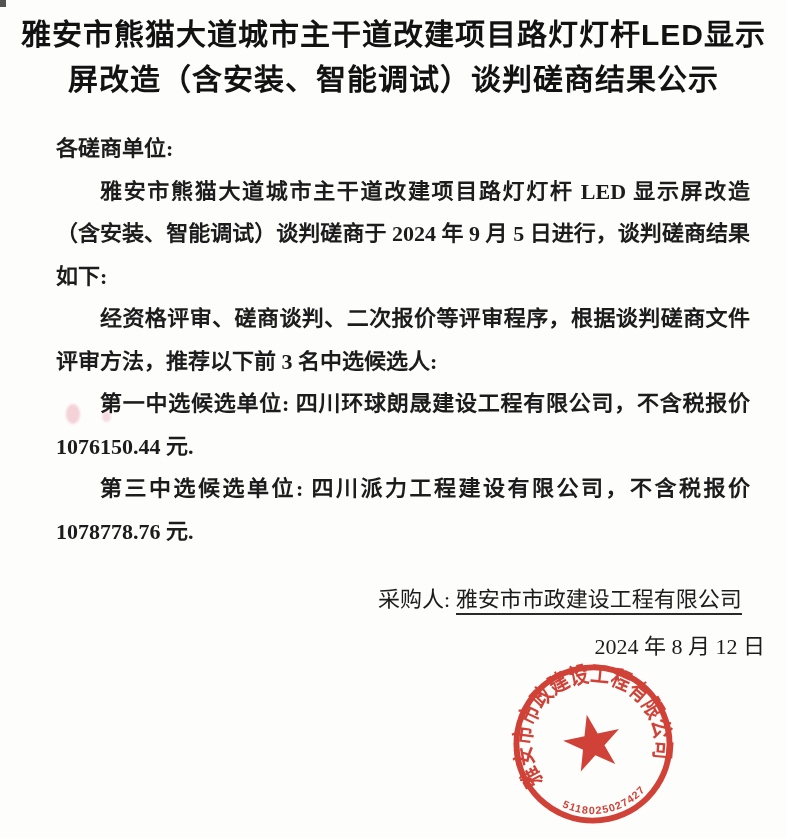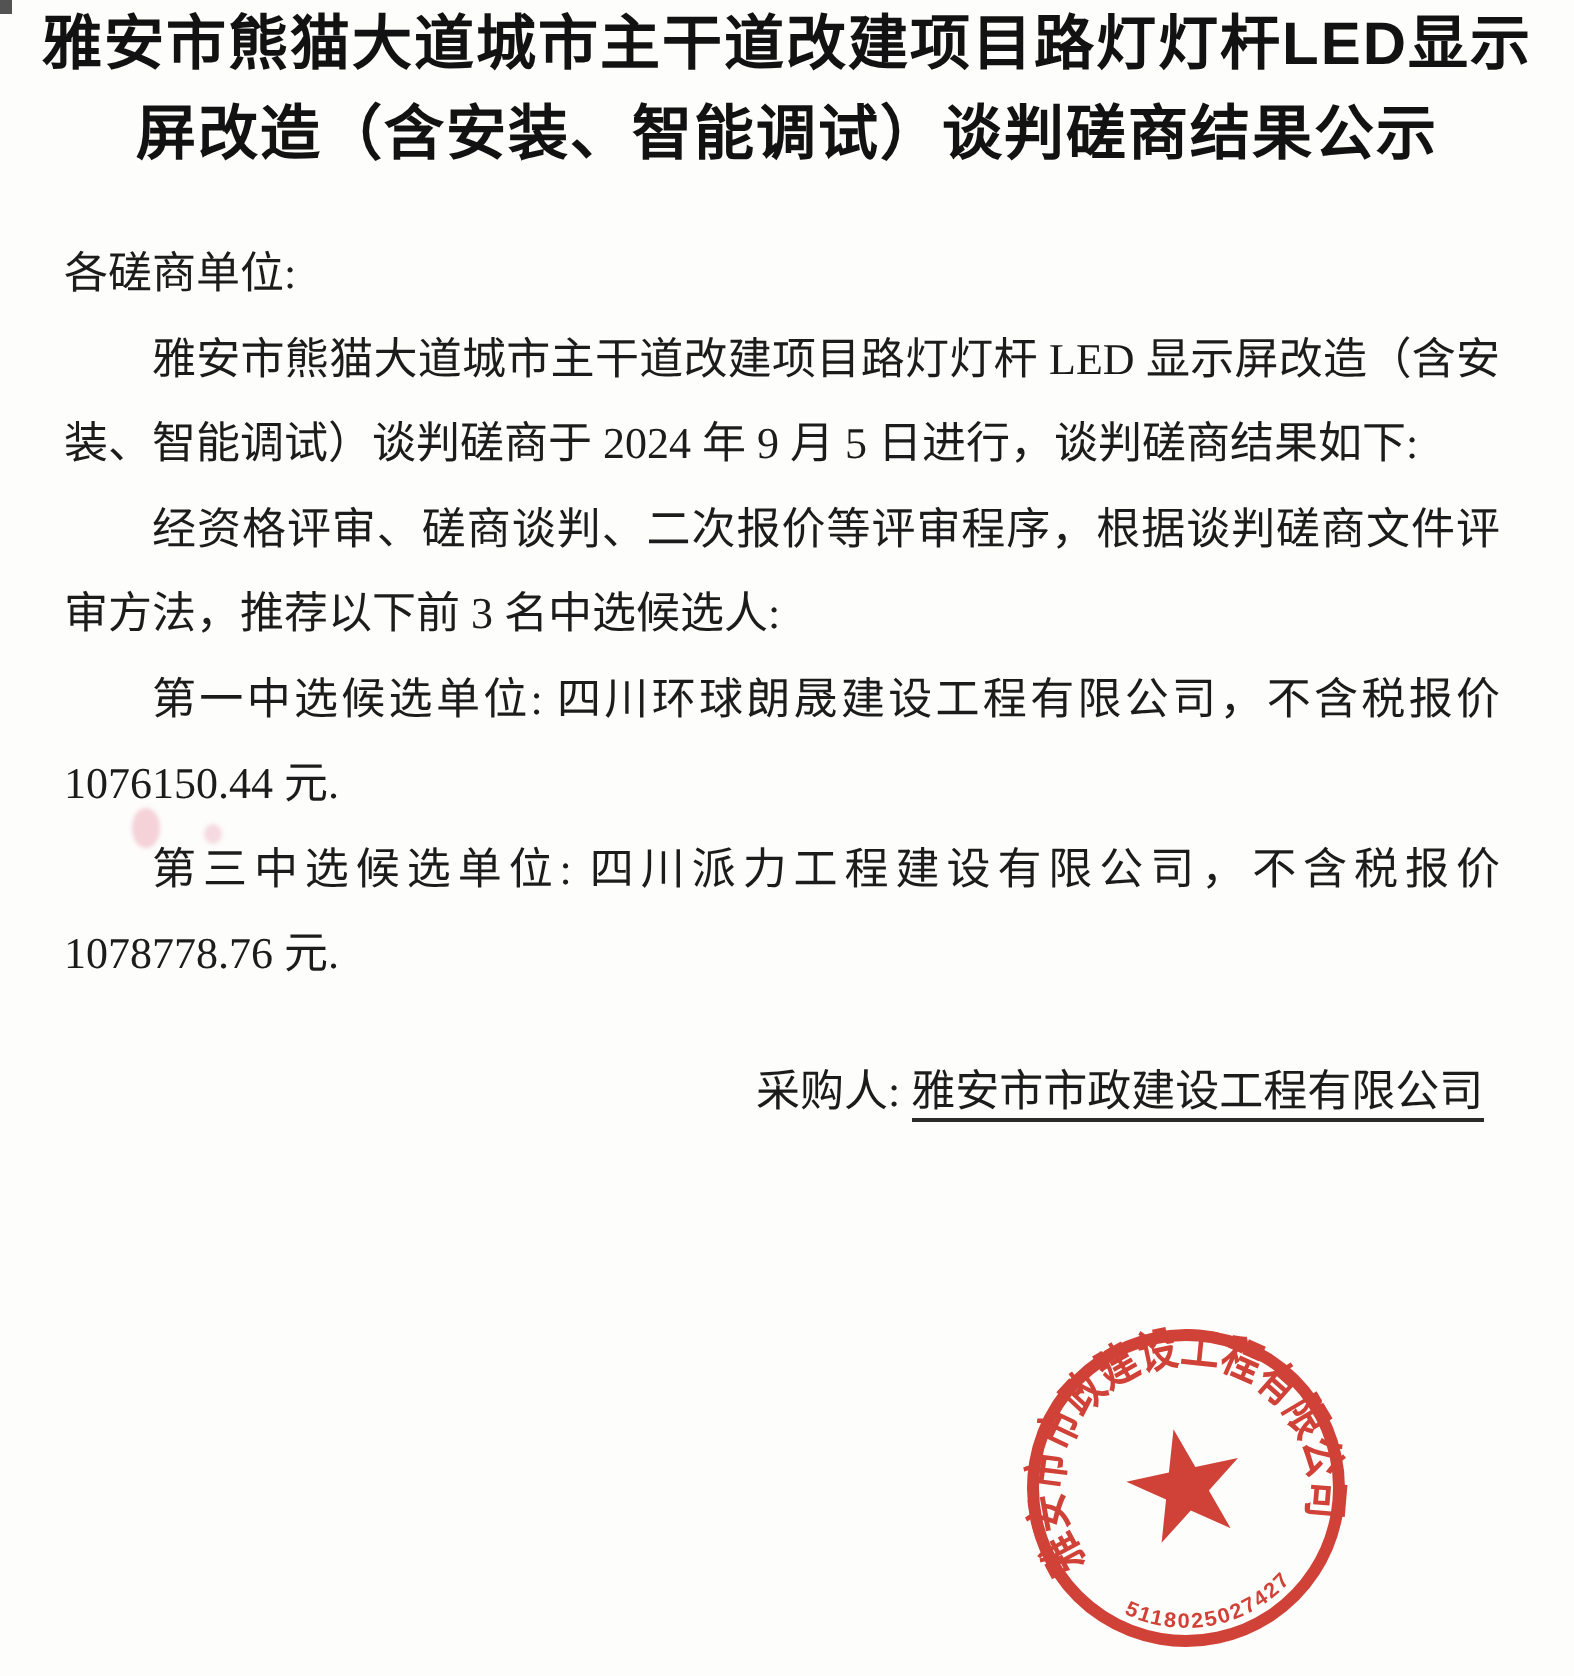--- a/index.html
+++ b/index.html
@@ -7,33 +7,35 @@
     position: relative;
     width: 787px;
     height: 838px;
     margin: 0 auto;
     background: #fdfdfc;
     overflow: hidden;
     color: #1c1c1c;
     font-family: "Liberation Serif", "DejaVu Serif", serif;
   }
   .doc-title {
+    padding-top: 12px;
     text-align: center;
     font-family: "Liberation Sans", "DejaVu Sans", sans-serif;
     font-weight: 900;
     font-size: 30px;
     line-height: 45px;
     letter-spacing: 1px;
     color: #121212;
   }
   .doc-body {
-    margin: 26px 37px 0 32px;
+    margin: 26px 37px 0 56px;
     font-size: 22px;
     line-height: 42.5px;
     text-align: justify;
+    font-weight: bold;
   }
   .doc-body p { margin: 0; }
   .doc-body p.indent { text-indent: 44px; }
   .doc-footer {
     margin-top: 26px;
     font-size: 22px;
     line-height: 42px;
   }
   .purchaser-line { margin-left: 378px; white-space: nowrap; }
   .purchaser-name {
@@ -79,20 +81,21 @@
     <p class="indent">雅安市熊猫大道城市主干道改建项目路灯灯杆 LED 显示屏改造（含安装、智能调试）谈判磋商于 2024 年 9 月 5 日进行，谈判磋商结果如下:</p>
     <p class="indent">经资格评审、磋商谈判、二次报价等评审程序，根据谈判磋商文件评审方法，推荐以下前 3 名中选候选人:</p>
     <p class="indent">第一中选候选单位: 四川环球朗晟建设工程有限公司，不含税报价 1076150.44 元.</p>
     <p class="indent">第三中选候选单位: 四川派力工程建设有限公司，不含税报价 1078778.76 元.</p>
   </div>
 
   <div class="doc-footer">
     <div class="purchaser-line">
       <span>采购人: </span><span class="purchaser-name">雅安市市政建设工程有限公司</span>
     </div>
+    <div class="date-line">2024 年 8 月 12 日</div>
   </div>
 
   <svg class="seal" viewBox="-115 -115 230 230" aria-hidden="true">
     <g transform="rotate(-12)">
       <circle cx="0" cy="0" r="76.5" fill="none" stroke="#cf3327" stroke-width="6"></circle>
       <path id="seal-top-arc" d="M -56.2,26.2 A 62,62 0 1 1 56.2,26.2" fill="none"></path>
       <path id="seal-bottom-arc" d="M -45,53.6 A 70,70 0 0 0 45,53.6" fill="none"></path>
       <text font-size="23" fill="#cf3327">
         <textPath href="#seal-top-arc" startOffset="0" textLength="249" lengthAdjust="spacingAndGlyphs">雅安市市政建设工程有限公司</textPath>
       </text>

